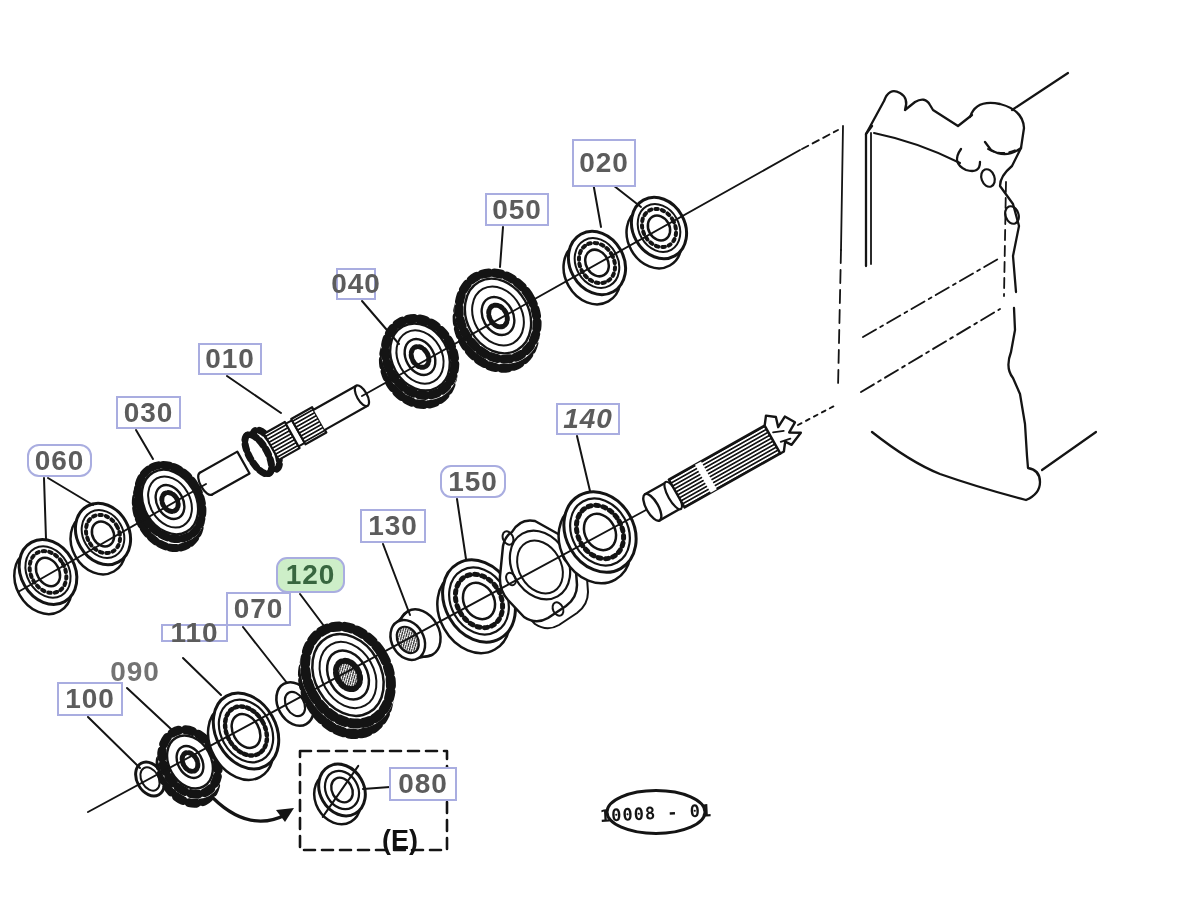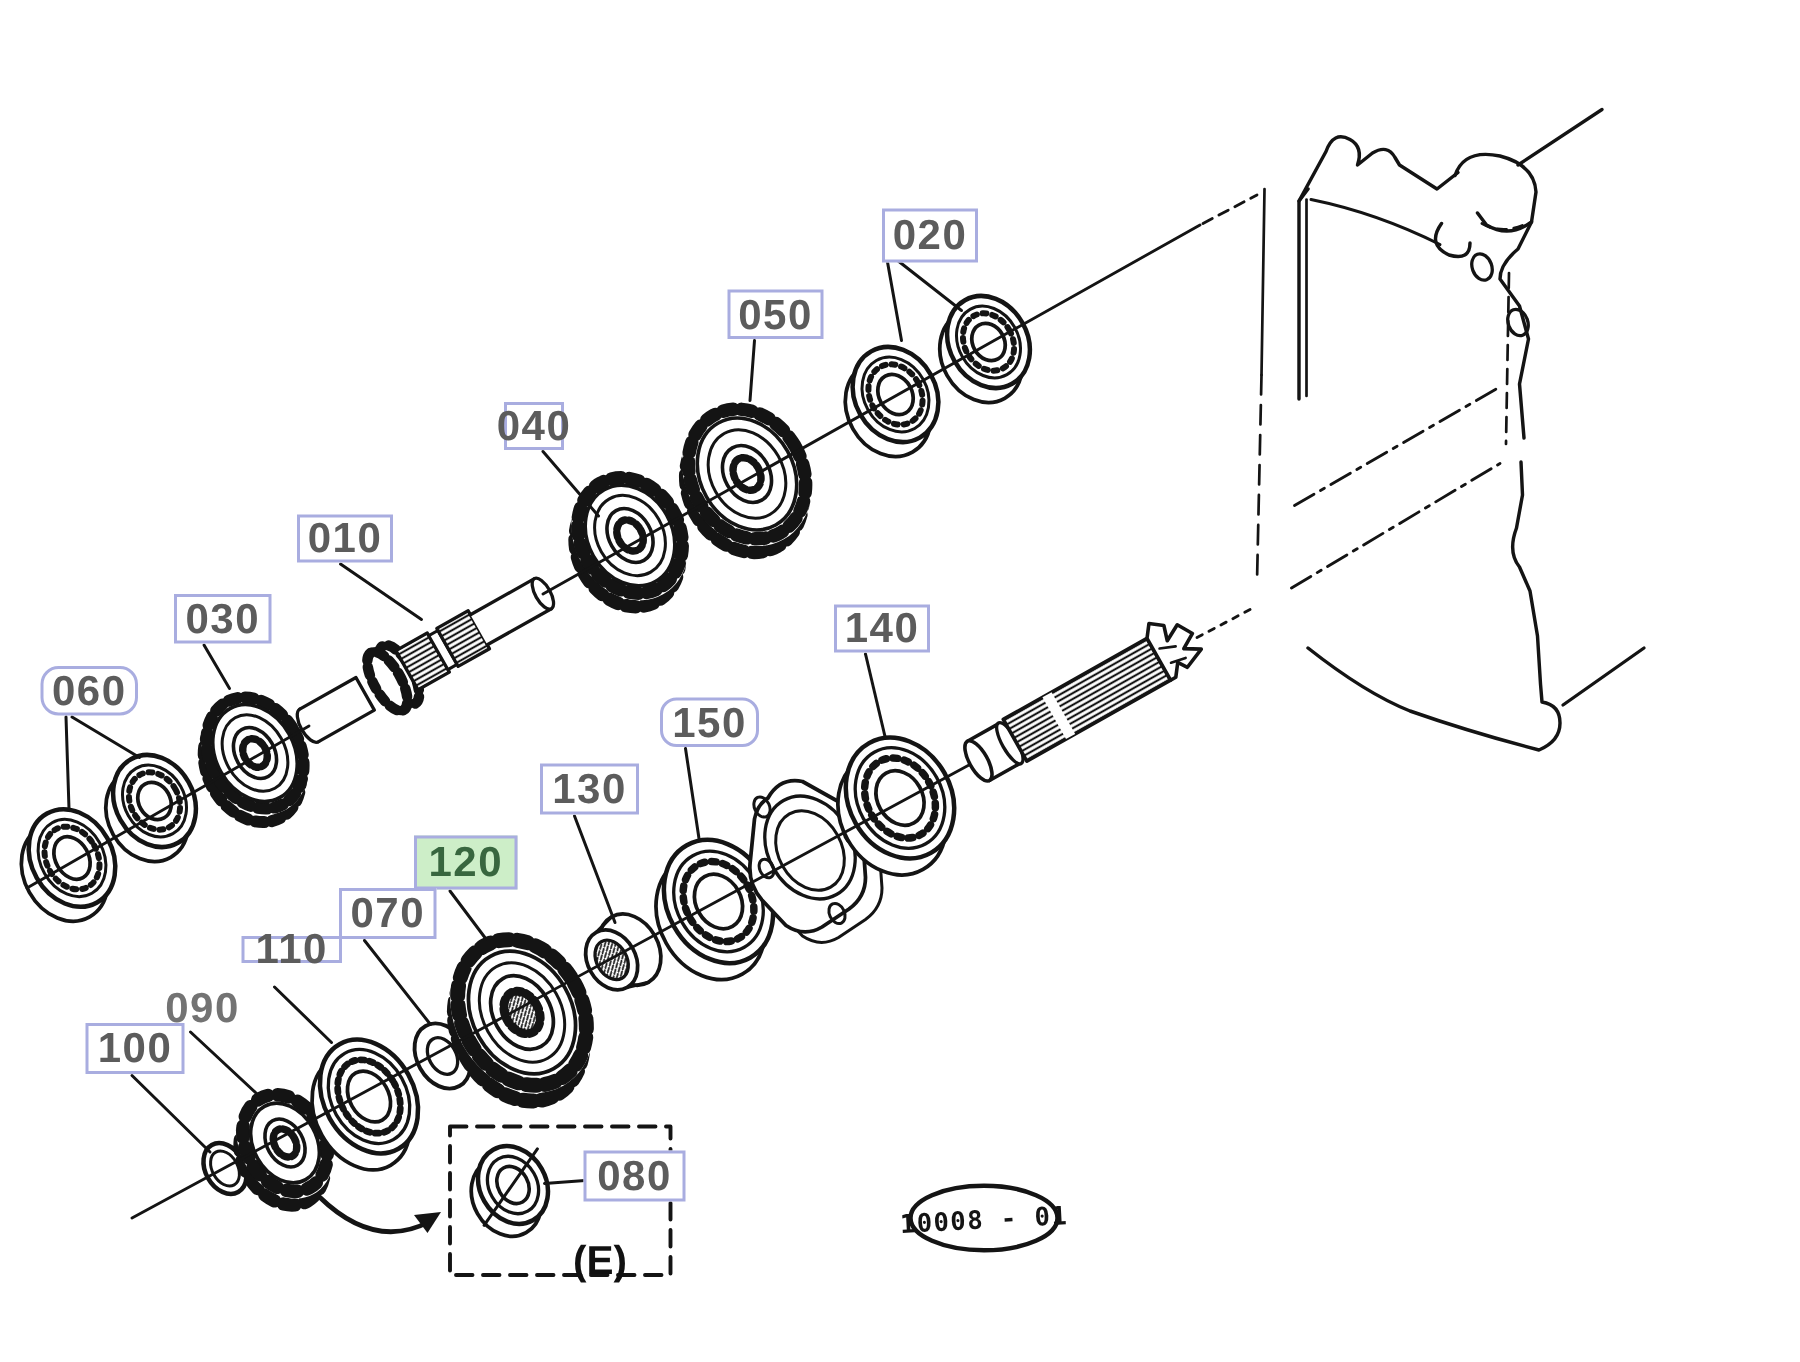--- a/index.html
+++ b/index.html
@@ -4,21 +4,21 @@
 <style>
   html,body{margin:0;padding:0;background:#ffffff;}
   #page{position:relative;width:1200px;height:908px;background:#fff;overflow:hidden;
         font-family:"Liberation Sans",sans-serif;}
   #diagram-svg{position:absolute;left:0;top:0;}
   .plabel{position:absolute;display:flex;align-items:center;justify-content:center;
           border:2px solid var(--label-border,#a9ade0);background:#fff;
           color:var(--label-text,#5c5c5c);
           font:700 28px/1 "Liberation Sans",sans-serif;letter-spacing:1px;
           box-sizing:border-box;cursor:pointer;}
-  .plabel.hl{background:var(--highlight-bg,#cdeec8);color:var(--highlight-text,#38663f);}
+  .plabel.hl{background:var(--highlight-bg,#cdeec8);color:var(--highlight-text,#38663f);border-radius:11px;}
   .plabel.nobox{border:none;background:transparent;cursor:default;}
 </style>
 </head>
 <body>
 
 <div id="page">
 
 <svg id="diagram-svg" width="1200" height="908" viewBox="0 0 1200 908" stroke-linecap="round" stroke-linejoin="round">
   <defs>
     <pattern id="spline" width="6" height="3.4" patternUnits="userSpaceOnUse">
@@ -252,39 +252,39 @@
     <line x1="863" y1="337" x2="998" y2="259" stroke-dasharray="15 5 3 5"></line>
   </g>
 
   <g>
     <ellipse cx="656" cy="812" rx="49" ry="21.5" fill="none" stroke="#141414" stroke-width="3"></ellipse>
     <text x="656" y="819" text-anchor="middle" transform="rotate(-3 656 812)" font-family="DejaVu Sans Mono, monospace" font-size="17" font-weight="bold" letter-spacing="1" fill="#141414">10008 - 01</text>
   </g>
   <text x="400" y="849" text-anchor="middle" font-family="Liberation Sans, sans-serif" font-size="27" font-weight="bold" fill="#111111">(E)</text>
 </svg>
 
-  <div class="plabel" style="left:588px;top:139px;width:64px;height:36px;text-align:right;">
+  <div class="plabel" style="left:572px;top:139px;width:64px;height:48px;text-align:right;">
       <span>020</span>
     </div>
   <div class="plabel" style="left:485px;top:193px;width:64px;height:33px;align-items:flex-end;">
       <span>050</span>
     </div>
   <div class="plabel" style="left:336px;top:268px;width:40px;height:32px;">
       <span>040</span>
     </div>
   <div class="plabel" style="left:198px;top:343px;width:64px;height:32px;">
       <span>010</span>
     </div>
   <div class="plabel" style="left:116px;top:396px;width:65px;height:33px;">
       <span>030</span>
     </div>
   <div class="plabel" style="left:27px;top:444px;width:65px;height:33px;border-radius:12px;">
       <span>060</span>
     </div>
-  <div class="plabel" style="left:556px;top:403px;width:64px;height:32px;">
+  <div class="plabel" style="left:556px;top:403px;width:64px;height:32px;font-style:italic;">
       <span>140</span>
     </div>
   <div class="plabel" style="left:440px;top:465px;width:66px;height:33px;border-radius:11px;">
       <span>150</span>
     </div>
   <div class="plabel" style="left:360px;top:509px;width:66px;height:34px;">
       <span>130</span>
     </div>
   <div class="plabel hl" style="left:276px;top:557px;width:69px;height:36px;">
       <span>120</span>

